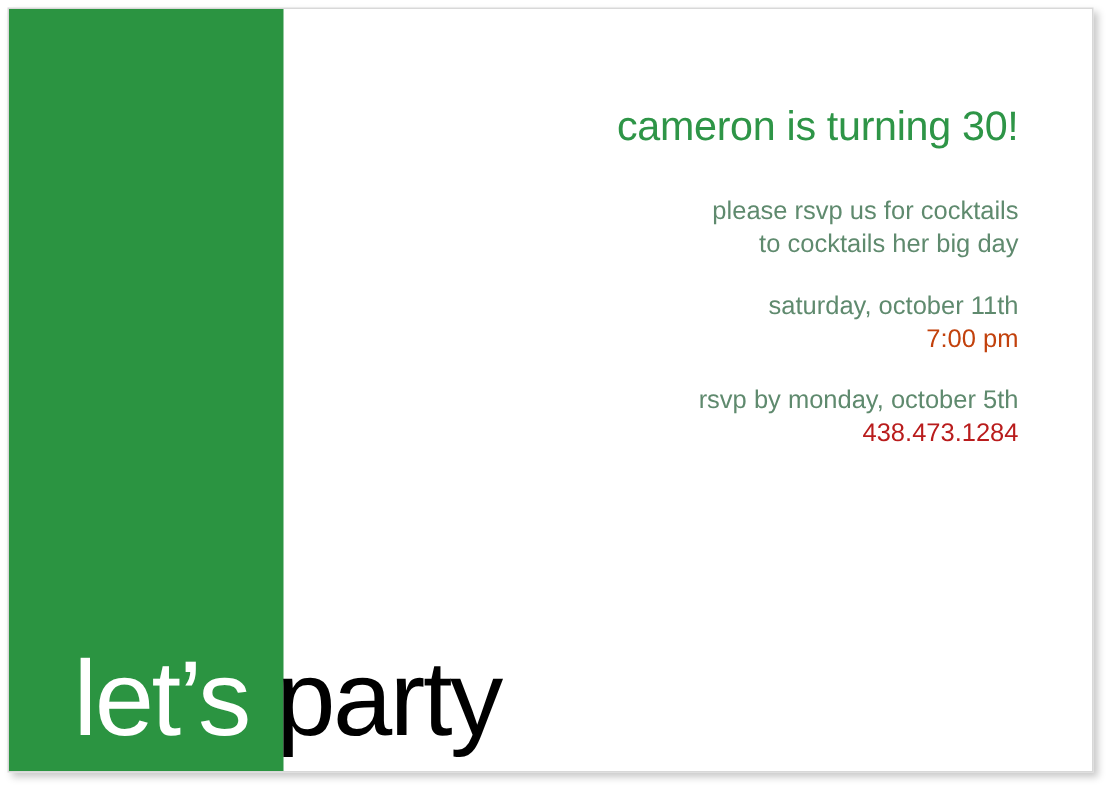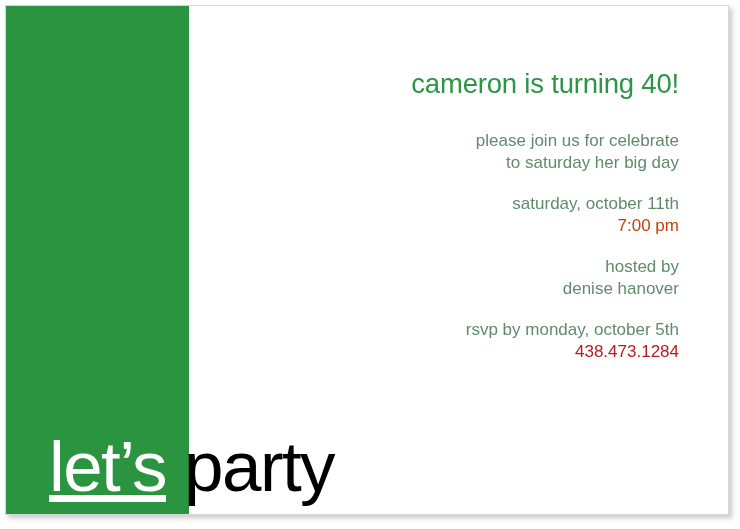--- a/index.html
+++ b/index.html
@@ -108,46 +108,42 @@
 </head>
 <body style="background: rgb(255, 255, 255);">
 
 <div class="stage">
   <div class="card" style="background: rgb(255, 255, 255);">
 
     <div class="green-panel" style="background: rgb(43, 148, 65);"></div>
 
     <div class="content">
 
-      <div class="headline" style="color: rgb(46, 149, 71);">cameron is turning 40!</div>
+      <div class="headline" style="color: rgb(46, 149, 71);">cameron is turning 30!</div>
 
       <div class="blocks">
 
         <div class="block">
-          <div class="line" style="color: rgb(95, 138, 110);">please join us for celebrate</div>
-          <div class="line" style="color: rgb(95, 138, 110);">to saturday her big day</div>
+          <div class="line" style="color: rgb(95, 138, 110);">please rsvp us for cocktails</div>
+          <div class="line" style="color: rgb(95, 138, 110);">to cocktails her big day</div>
         </div>
 
         <div class="block">
           <div class="line" style="color: rgb(95, 138, 110);">saturday, october 11th</div>
           <div class="line" style="color: #c2410c;">7:00 pm</div>
         </div>
 
 
-        <div class="block">
-          <div class="line" style="color: rgb(95, 138, 110);">hosted by</div>
-          <div class="line" style="color: rgb(95, 138, 110);">denise hanover</div>
-        </div>
 
         <div class="block">
           <div class="line" style="color: rgb(95, 138, 110);">rsvp by monday, october 5th</div>
           <div class="line" style="color: #b91c1c;">438.473.1284</div>
         </div>
 
       </div>
     </div>
 
     <div class="wordmark">
-      <div class="wordmark-text"><span class="wm-a" style="color: rgb(255, 255, 255); text-decoration: underline;">let’s</span><span class="wm-b" style="color: #000000;"> party</span></div>
+      <div class="wordmark-text"><span class="wm-a" style="color: rgb(255, 255, 255);">let’s</span><span class="wm-b" style="color: #000000;"> party</span></div>
     </div>
 
   </div>
 </div>
 
 </body></html>

